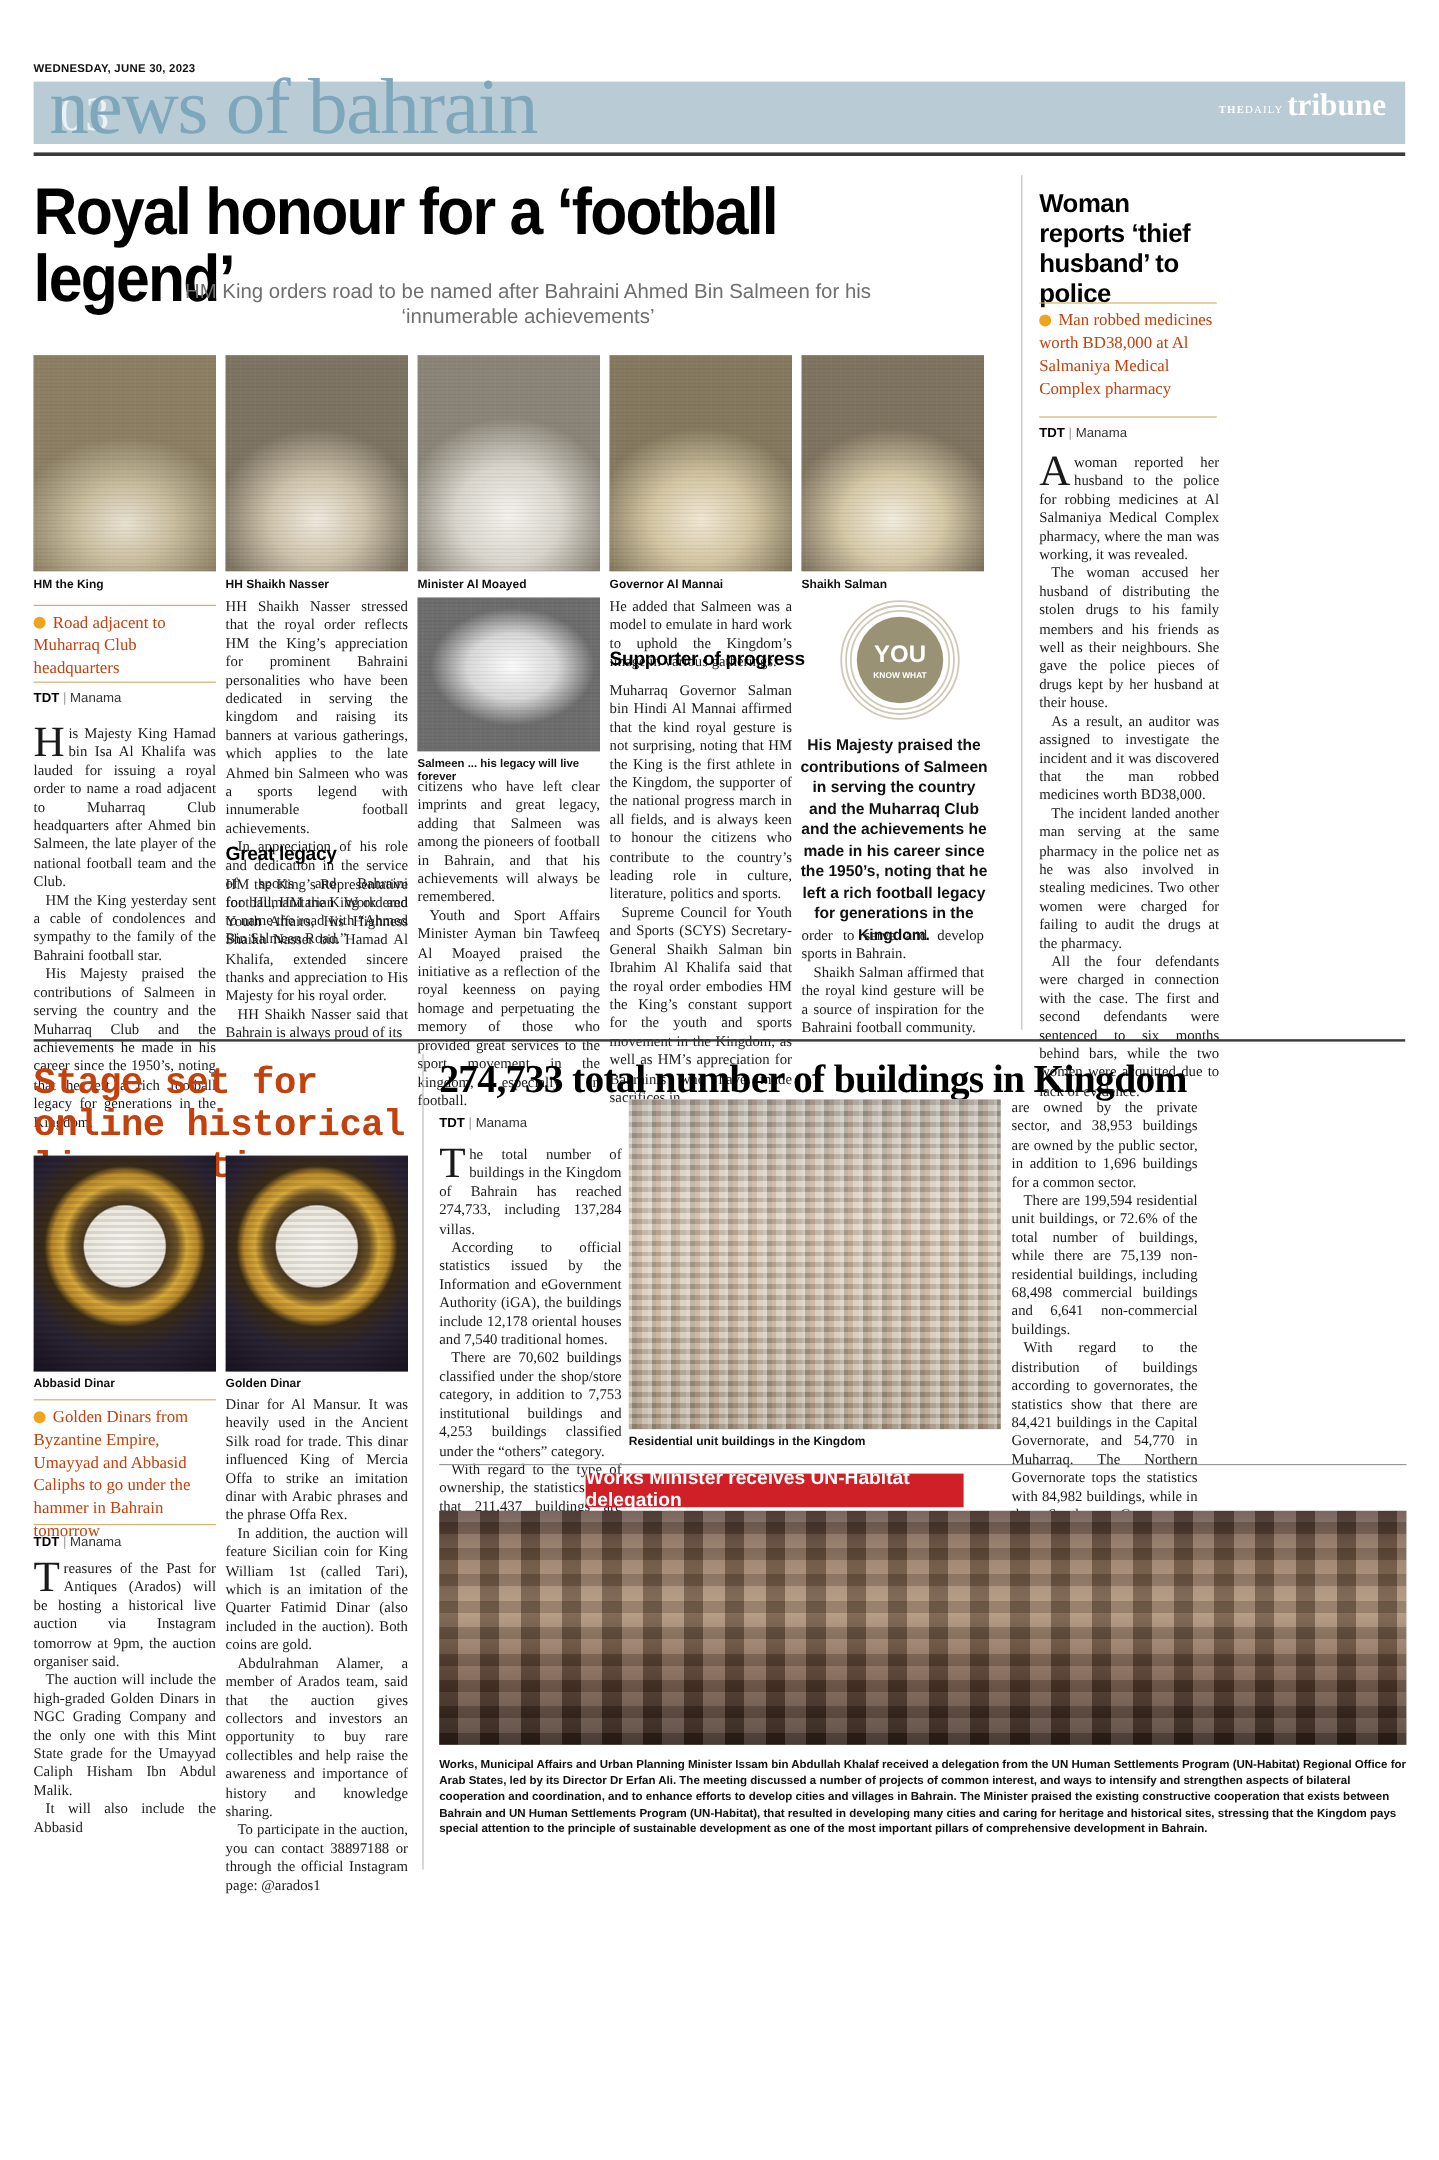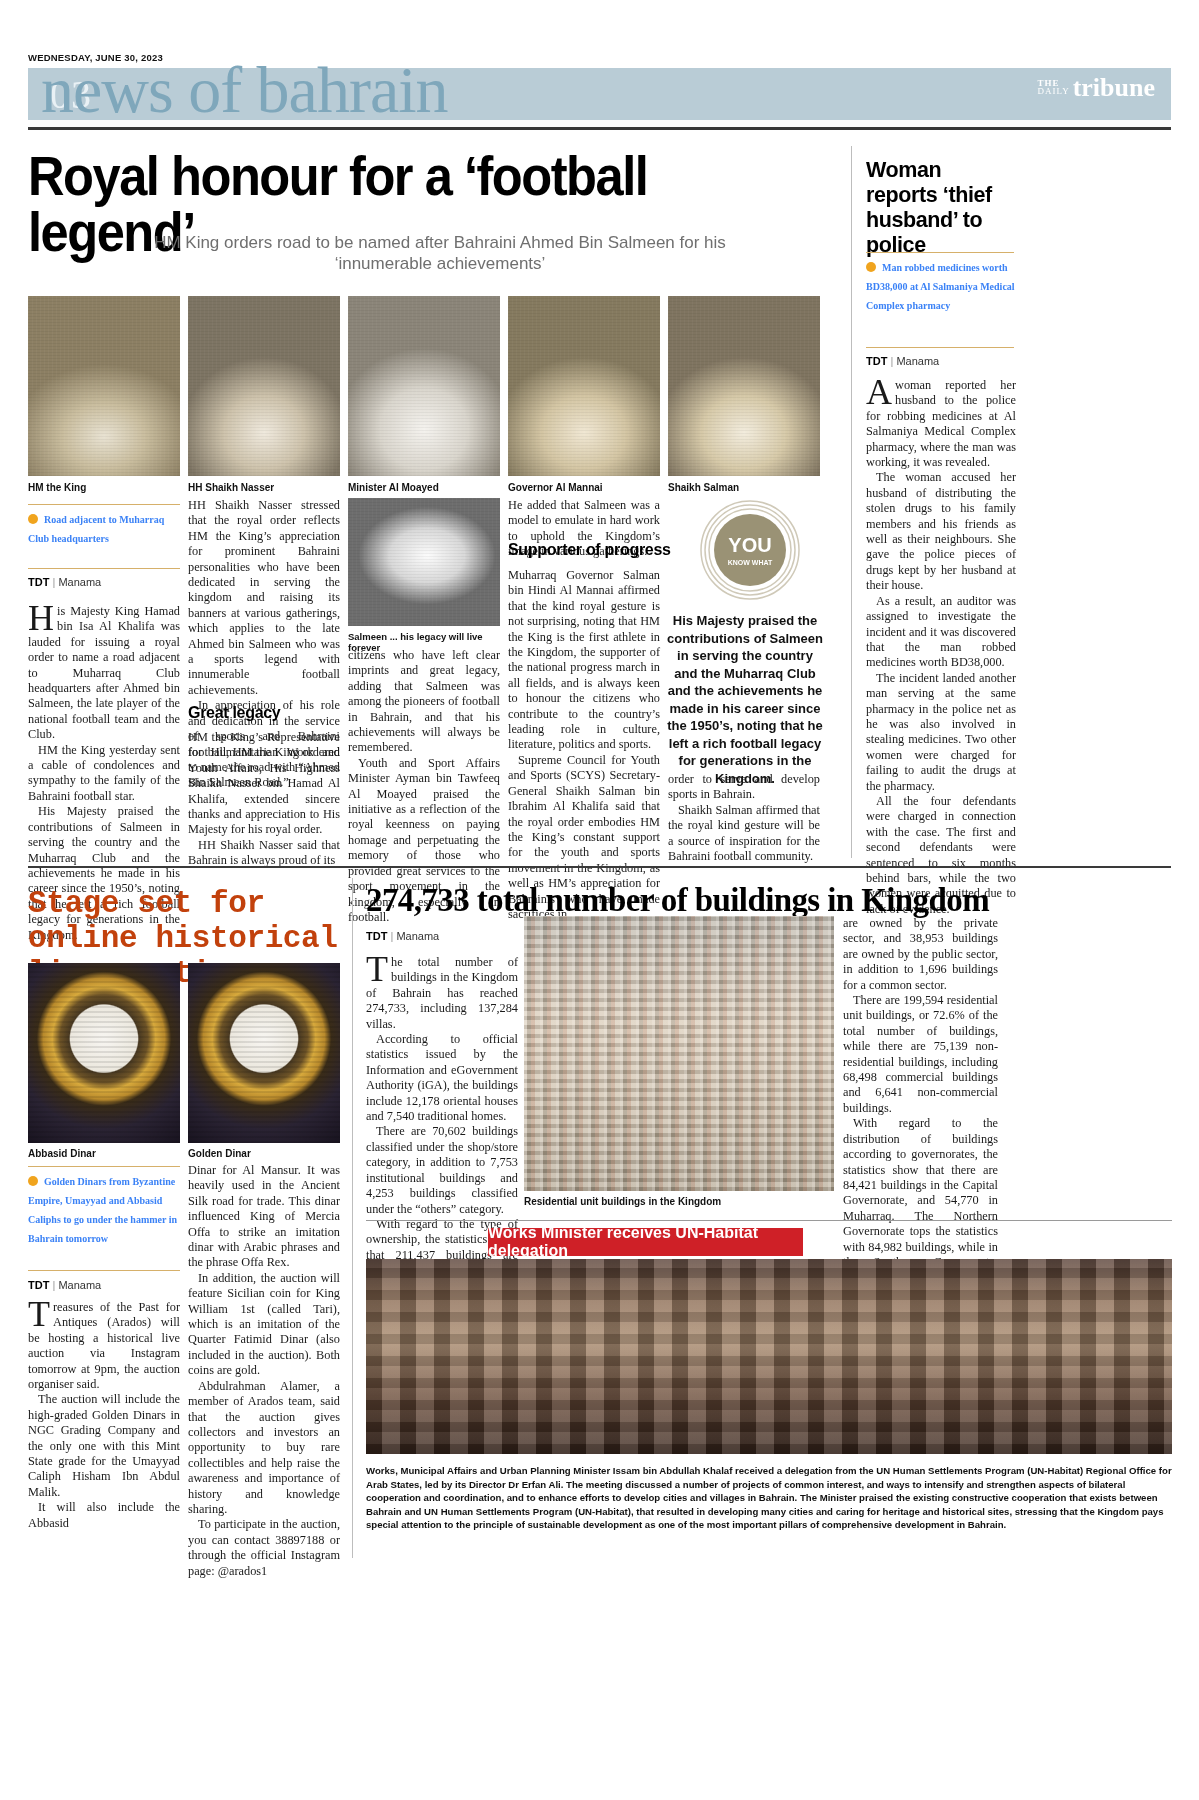--- a/index.html
+++ b/index.html
@@ -12,38 +12,38 @@
   .mast{position:absolute;left:28px;top:68px;width:1143px;height:52px;background:#b9ccd6;}
   .mast .pageno{position:absolute;left:22px;top:4px;font-family:"Liberation Serif",serif;
         font-size:40px;color:#e9f1f5;letter-spacing:1px;line-height:46px;}
   .mast .words{position:absolute;left:0;right:0;top:-16px;text-align:left;
         font-family:"Liberation Serif",serif;font-size:66px;color:#7fa7bb;letter-spacing:-1px;padding-left:13px;}
   .mast .brand{position:absolute;right:16px;top:9px;color:#fff;font-family:"Liberation Serif",serif;}
   .mast .brand .the{font-size:9px;font-weight:bold;line-height:8px;display:block;letter-spacing:1px;}
   .mast .brand .dly{font-size:9px;font-weight:normal;line-height:8px;display:block;letter-spacing:1px;}
   .mast .brand .trib{font-size:26px;font-weight:bold;line-height:22px;}
   .brandwrap{display:flex;align-items:flex-end;gap:3px;}
-  .brandstack{display:flex;flex-direction:column;justify-content:flex-end;padding-bottom:4px;}
+  .brandstack{display:flex;flex-direction:row;justify-content:flex-end;padding-bottom:4px;}
   .rule-thick{position:absolute;left:28px;width:1143px;height:3px;background:#3a3a3a;}
 
   
   .hl-main{position:absolute;left:28px;top:148px;width:800px;
      font-family:"Liberation Sans",sans-serif;font-weight:bold;font-size:55px;line-height:56px;
      letter-spacing:-1.6px;transform:scaleX(.92);transform-origin:left top;color:#000;}
   .hl-sub{position:absolute;left:120px;top:232px;width:640px;text-align:center;
      font-family:"Liberation Sans",sans-serif;font-size:17px;line-height:21px;color:#6f6f6f;}
 
   .vrule{position:absolute;background:#bdbdbd;width:1px;}
 
   
   .side-hl{position:absolute;left:866px;top:158px;width:150px;
      font-family:"Liberation Sans",sans-serif;font-weight:bold;font-size:21.5px;line-height:25px;
      letter-spacing:-.4px;color:#000;}
-  .kicker{position:absolute;font-family:"Liberation Serif",serif;font-weight:bold;
-     font-size:10px;line-height:19px;color:#3b82f6;}
+  .kicker{position:absolute;font-family:"Liberation Serif",serif;font-weight:normal;
+     font-size:14px;line-height:19px;color:#c2410c;}
   .kicker .dot{display:inline-block;width:10px;height:10px;border-radius:50%;
      background:#f0a41e;margin-right:6px;vertical-align:-1px;}
   .hairline{position:absolute;height:1px;background:#d6b06a;}
   .byline{position:absolute;font-family:"Liberation Sans",sans-serif;font-size:11px;color:#333;}
   .byline b{color:#000;}
   .byline span.sep{color:#9a9a9a;}
 
   .body{position:absolute;font-family:"Liberation Serif",serif;font-size:12.3px;
         line-height:15.4px;text-align:justify;color:#1a1a1a;}
   .body p{margin:0;text-indent:10px;}

